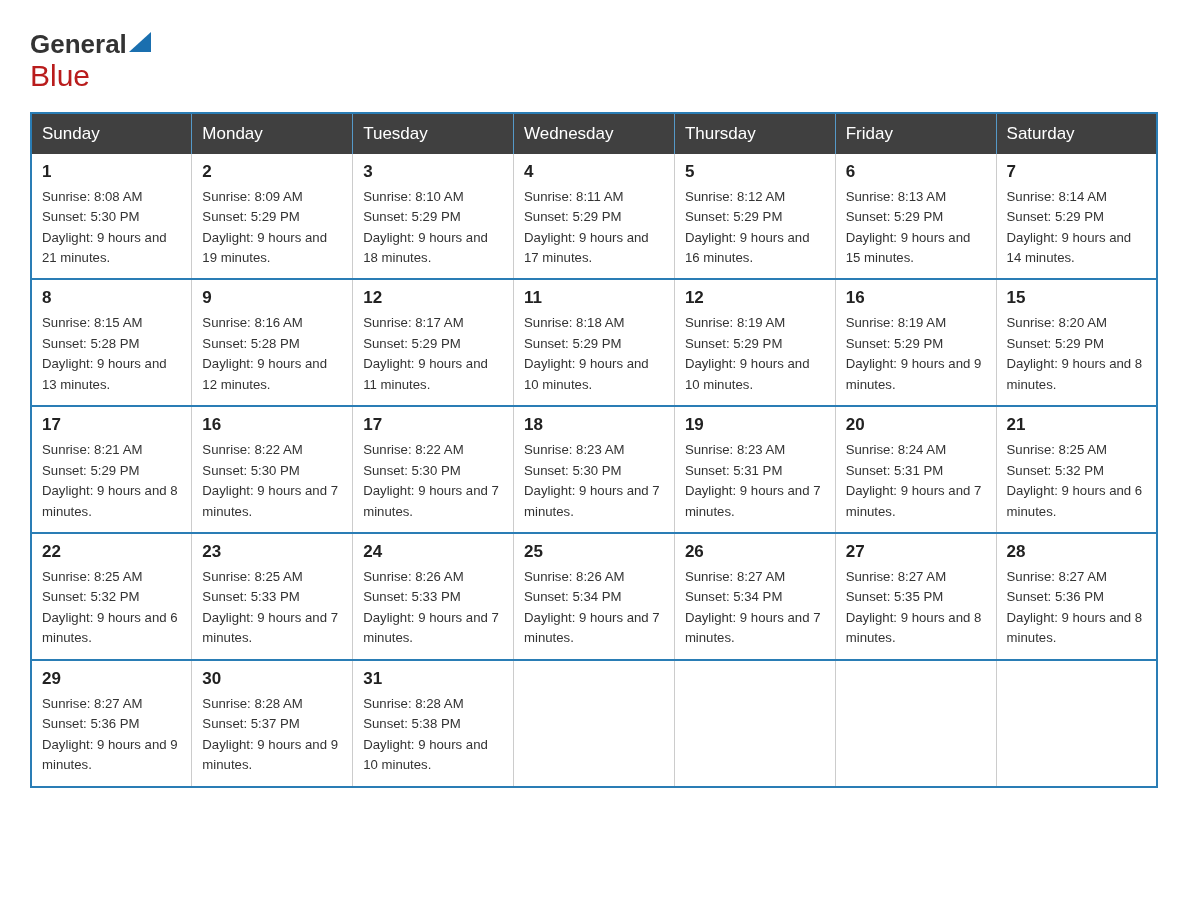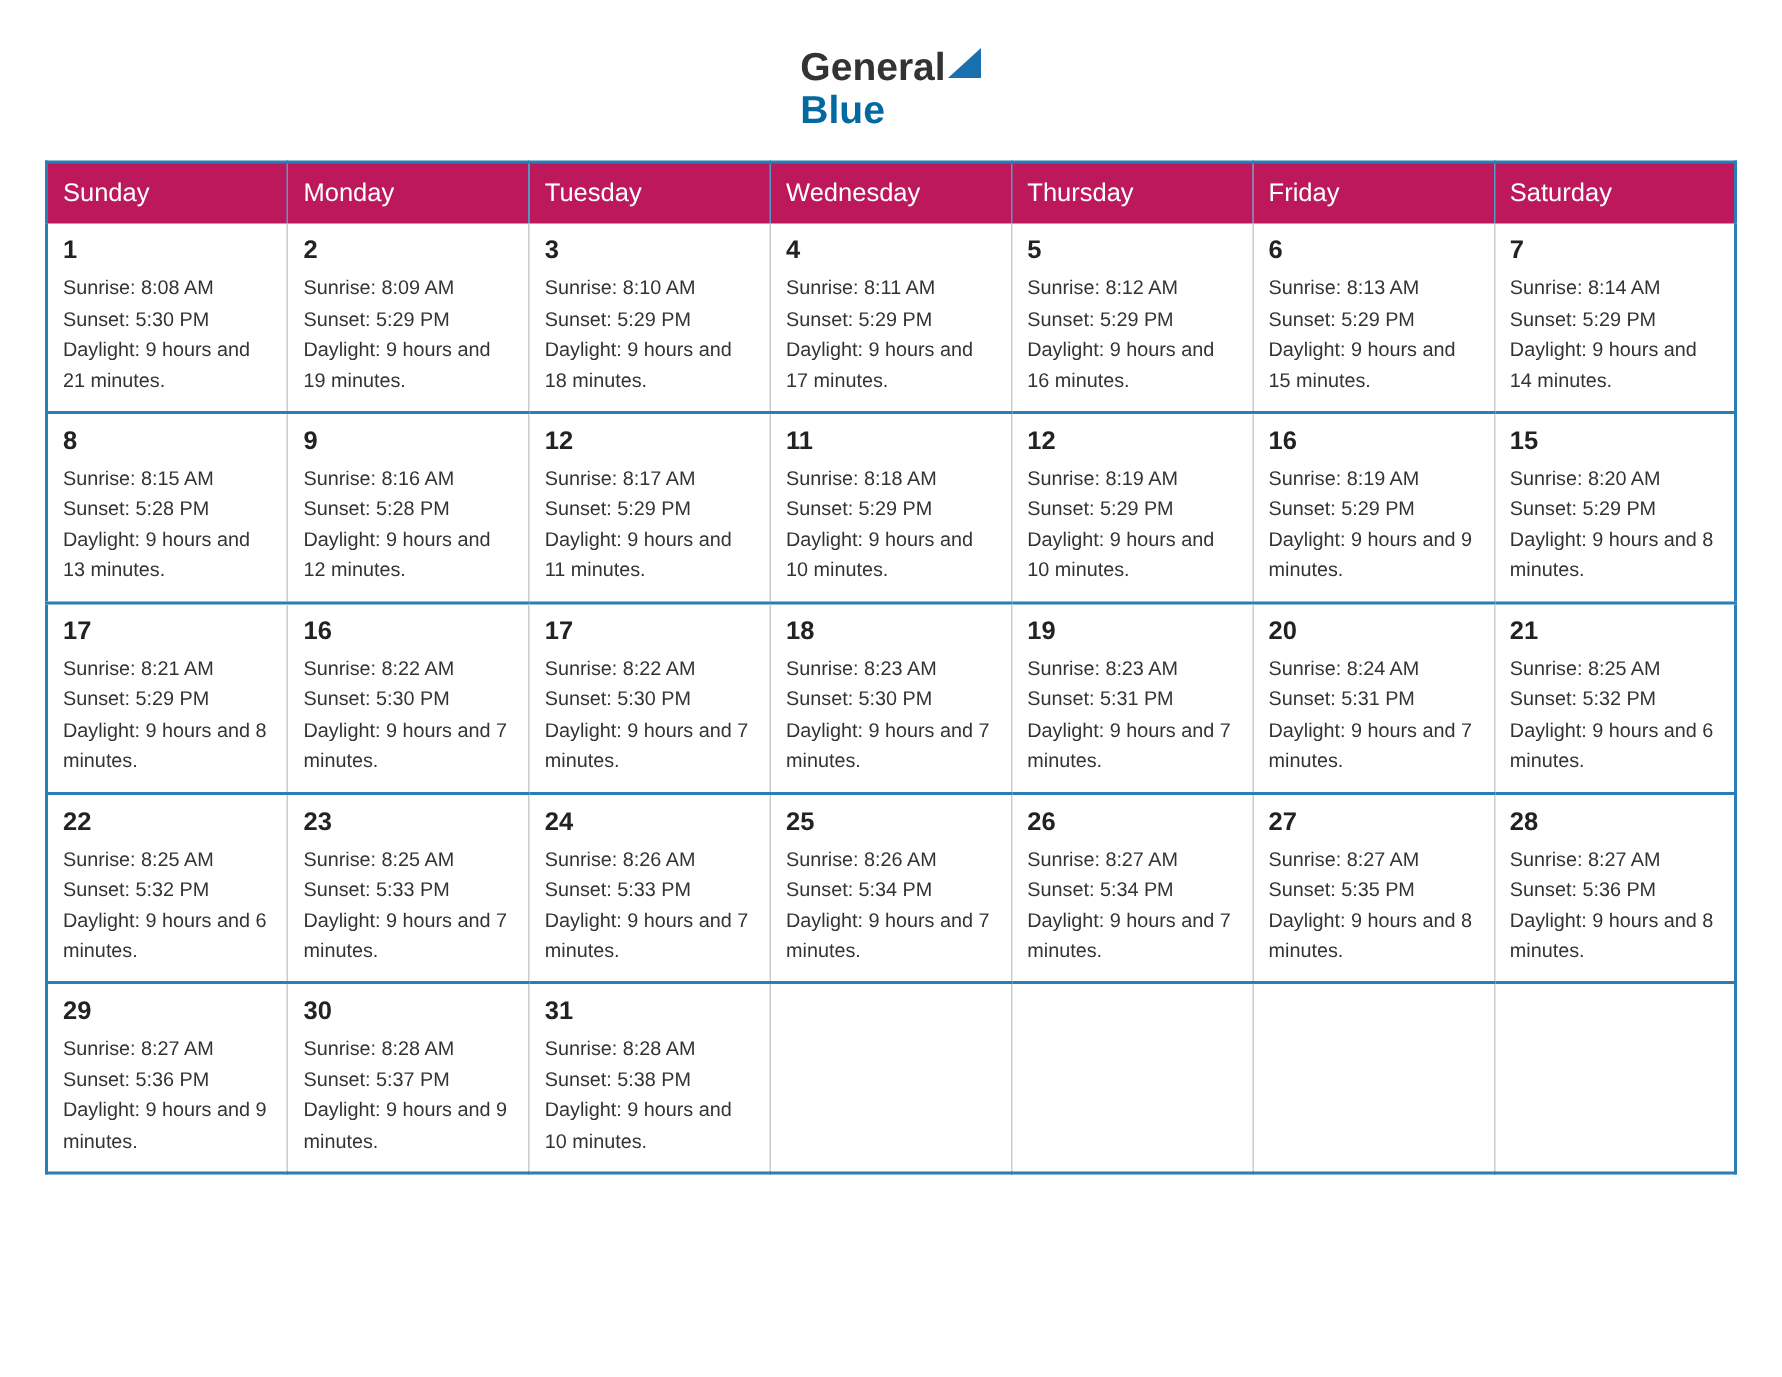--- a/index.html
+++ b/index.html
@@ -5,39 +5,39 @@
     * { box-sizing: border-box; margin: 0; padding: 0; }
     body {
       font-family: Arial, Helvetica, sans-serif;
       background: #fff;
       padding: 30px 30px 20px 30px;
       width: 1188px;
       min-height: 918px;
     }
     .header-area {
       display: flex;
-      justify-content: center;
+      justify-content: flex-start;
       align-items: flex-start;
       margin-bottom: 20px;
     }
     .logo {
       display: flex;
       flex-direction: column;
       align-items: flex-start;
     }
     .logo-general {
       font-size: 26px;
       font-weight: bold;
       color: #333;
       line-height: 1.1;
     }
     .logo-blue {
-      font-size: 26px;
-      font-weight: bold;
-      color: #0369a1;
+      font-size: 30px;
+      font-weight: normal;
+      color: #b91c1c;
       line-height: 1.1;
     }
     .logo-line1 {
       display: flex;
       align-items: center;
     }
     .title-area {
       text-align: right;
     }
     .month-title {
@@ -50,21 +50,21 @@
       font-size: 22px;
       color: #444;
       margin-top: 4px;
     }
     .calendar-table {
       width: 100%;
       border-collapse: collapse;
       border: 2px solid #2a7db5;
     }
     .calendar-table th {
-      background-color: #be185d;
+      background-color: #404040;
       color: #fff;
       font-size: 17px;
       font-weight: normal;
       padding: 10px 10px;
       text-align: left;
       border-right: 1px solid #5599c8;
     }
     .calendar-table th:last-child {
       border-right: none;
     }

